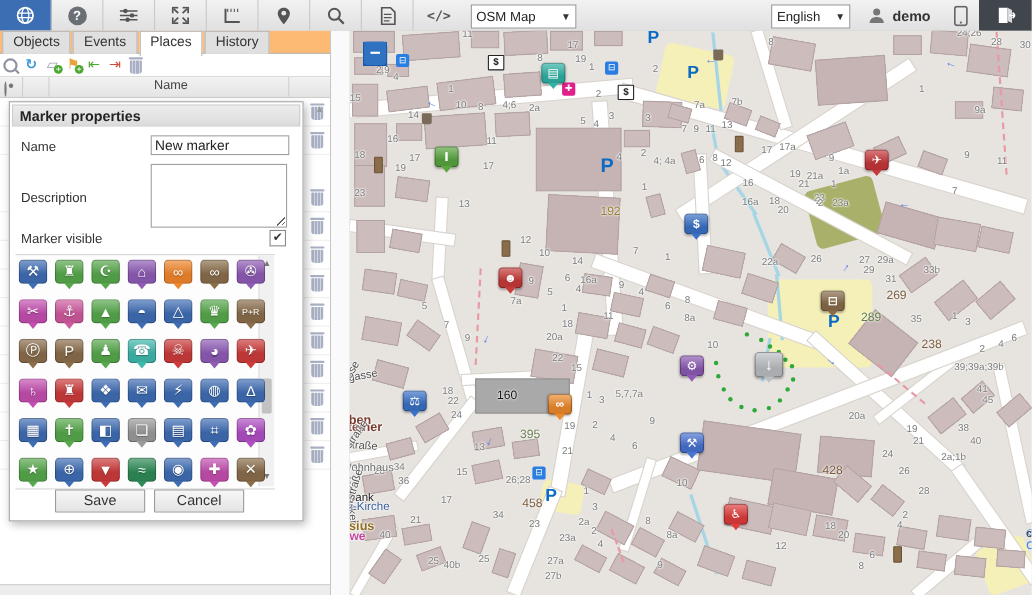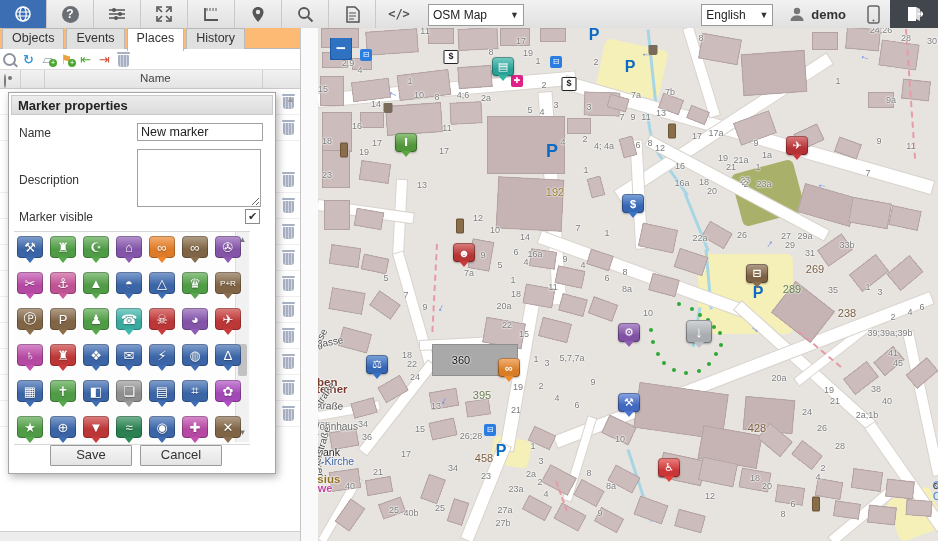--- a/index.html
+++ b/index.html
@@ -785,21 +785,21 @@
         <span>↓</span>
       </div>
       <div class="busic" style="left: 199px; top: 53px; background: rgb(224, 33, 138);">✚</div>
       <div class="poi" style="left: 237px; top: 164px; color: rgb(154, 125, 46);">192</div>
       <div class="poi" style="left: 529px; top: 285px; color: rgb(122, 92, 62);">238</div>
       <div class="poi" style="left: 474px; top: 261px; color: rgb(95, 125, 63);">289</div>
       <div class="poi" style="left: 497px; top: 241px; color: rgb(122, 92, 62);">269</div>
       <div class="poi" style="left: 439px; top: 400px; color: rgb(122, 92, 62);">428</div>
       <div class="poi" style="left: 166px; top: 430px; color: rgb(122, 92, 62);">458</div>
       <div class="poi" style="left: 164px; top: 367px; color: rgb(107, 125, 79);">395</div>
-      <div class="poi" style="left: 143px; top: 332px; color: rgb(17, 17, 17);">360</div>
+      <div class="poi" style="left: 143px; top: 332px; color: rgb(17, 17, 17);">160</div>
       <div class="psign" style="left: 276px; top: 7px; font-size: 16px;">P</div>
       <div class="psign" style="left: 312px; top: 39px; font-size: 16px;">P</div>
       <div class="psign" style="left: 234px; top: 123px; font-size: 18px;">P</div>
       <div class="psign" style="left: 440px; top: 265px; font-size: 16px;">P</div>
       <div class="psign" style="left: 183px; top: 423px; font-size: 16px;">P</div>
       <div class="busic" style="left: 48px; top: 27px;">⊟</div>
       <div class="busic" style="left: 238px; top: 34px;">⊟</div>
       <div class="busic" style="left: 172px; top: 402px;">⊟</div>
       <div class="bankic" style="left: 133px; top: 29px;">$</div>
       <div class="bankic" style="left: 251px; top: 56px;">$</div>

